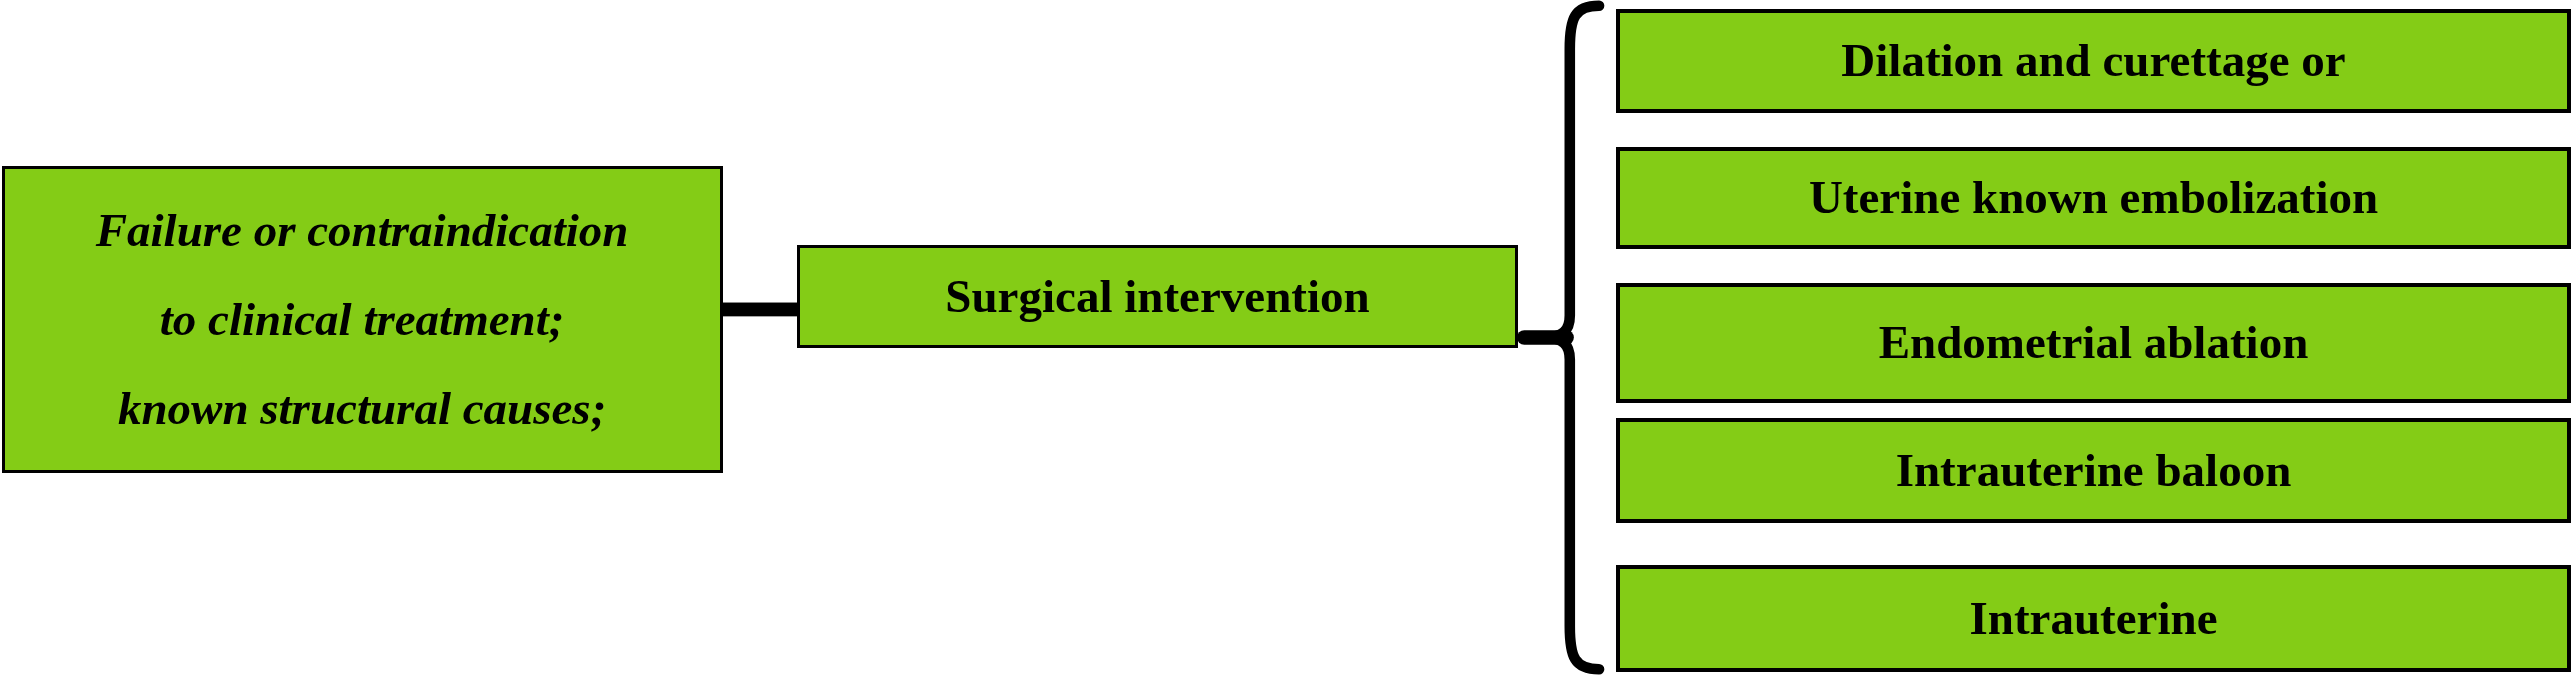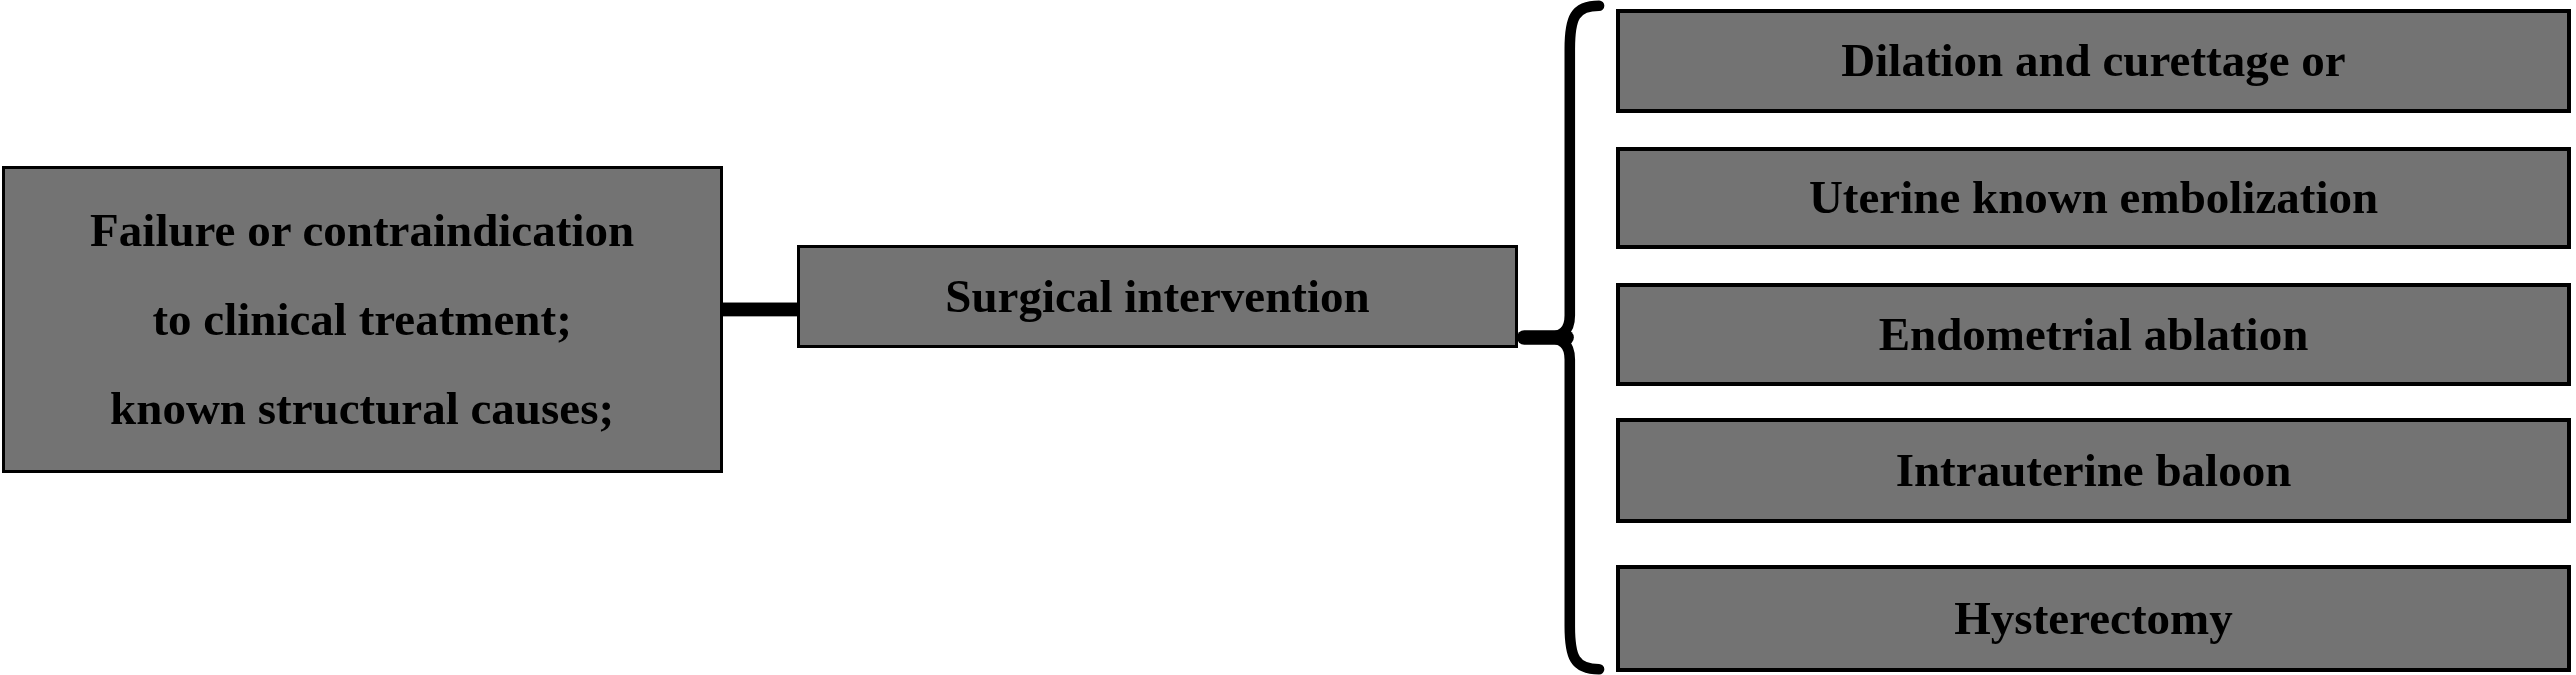--- a/index.html
+++ b/index.html
@@ -19,57 +19,58 @@
   }
   #connector-layer {
     position: absolute;
     left: 0;
     top: 0;
     width: 2576px;
     height: 675px;
   }
   .box {
     position: absolute;
-    background: #737373;
+    background: #84cc16;
     border: 3.3px solid #000000;
     box-sizing: border-box;
     display: flex;
     align-items: center;
     justify-content: center;
     text-align: center;
     font-size: 47px;
     line-height: 1.1;
   }
   #left-box {
     left: 1.6px;
     top: 166px;
     width: 721px;
     height: 307px;
     flex-direction: column;
   }
   #left-box .line {
     display: block;
     line-height: 89px;
     white-space: nowrap;
+    font-style: italic;
   }
   #middle-box {
     left: 797px;
     top: 245px;
     width: 721px;
     height: 103px;
     text-align: right;
   }
   .right-box {
     left: 1616px;
     width: 955px;
     border-width: 4.1px;
   }
   #right-box-0 { top: 9px;  height: 104px; }
   #right-box-1 { top: 147px; height: 102px; }
-  #right-box-2 { top: 283px; height: 103px; }
+  #right-box-2 { top: 283px; height: 120px; }
   #right-box-3 { top: 418px; height: 105px; }
   #right-box-4 { top: 565px; height: 107px; }
 </style>
 </head>
 <body>
 
 <div id="canvas">
 
   <svg id="connector-layer" viewBox="0 0 3167 830" xmlns="http://www.w3.org/2000/svg" aria-hidden="true">
 
@@ -106,17 +107,17 @@
 
   <div class="box right-box" id="right-box-2">
     <span>Endometrial ablation</span>
   </div>
 
   <div class="box right-box" id="right-box-3">
     <span>Intrauterine baloon</span>
   </div>
 
   <div class="box right-box" id="right-box-4">
-    <span>Hysterectomy</span>
+    <span>Intrauterine</span>
   </div>
 
 </div>
 
 
 </body></html>

